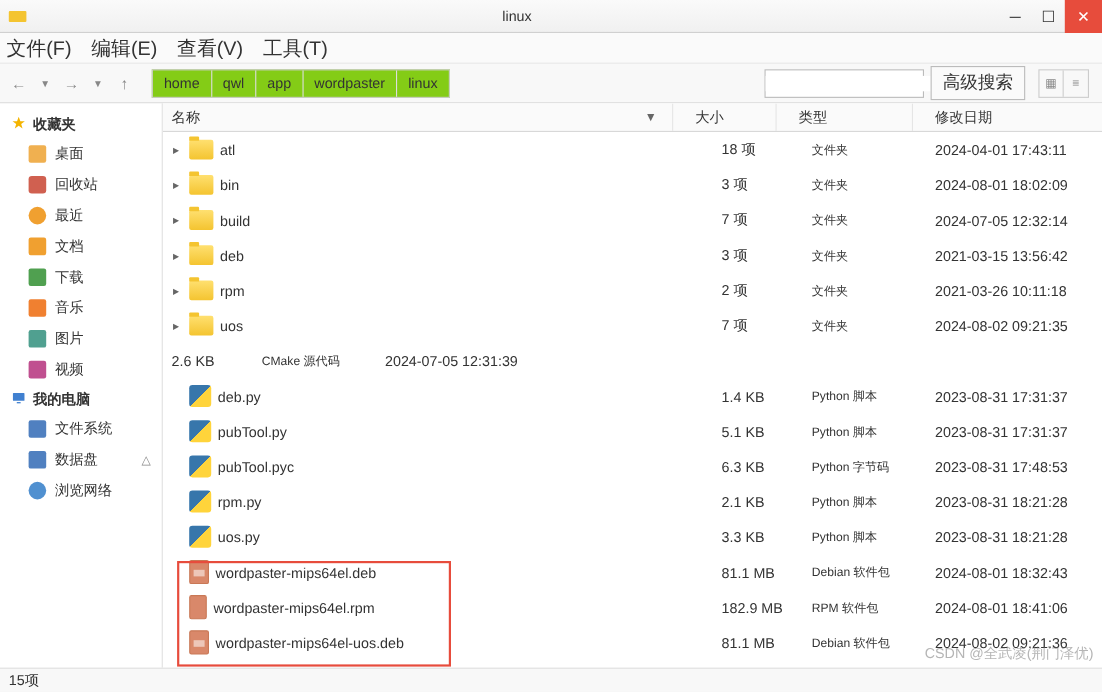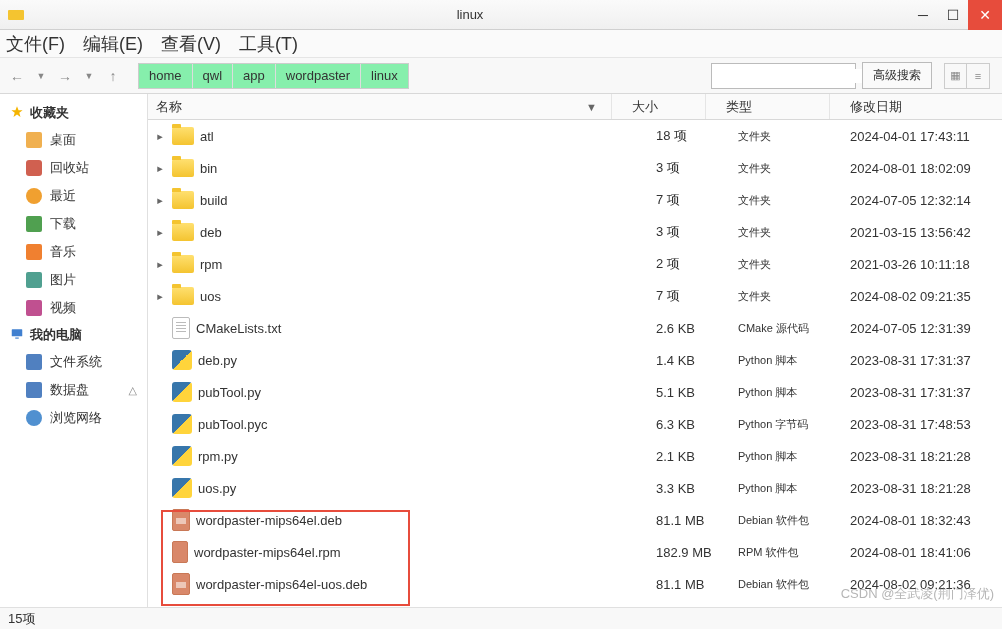--- a/index.html
+++ b/index.html
@@ -8,28 +8,28 @@
 .titlebar-icon { width: 16px; height: 10px; margin: 0 8px; background: #f4c430; border-radius: 1px; position: relative; }
 .titlebar-title { flex: 1; text-align: center; font-size: 13px; }
 .win-controls { display: flex; }
 .win-btn { width: 30px; height: 30px; display: flex; align-items: center; justify-content: center; font-size: 14px; }
 .win-close { background: #e74c3c; color: #fff; width: 34px; }
 .menubar { height: 28px; background: #fafafa; display: flex; align-items: center; padding: 0 6px; gap: 18px; border-bottom: 1px solid #e5e5e5; }
 .menu-item { font-size: 18px; cursor: pointer; }
 .toolbar { height: 36px; background: #f8f8f8; display: flex; align-items: center; padding: 0 8px; border-bottom: 1px solid #d8d8d8; gap: 6px; }
 .nav-btns { display: flex; gap: 6px; align-items: center; color: #888; }
 .nav-btn { width: 18px; text-align: center; font-size: 14px; cursor: pointer; }
-.breadcrumb { display: flex; border: 1px solid #ccc; background: #86efac; height: 26px; margin-left: 10px; }
+.breadcrumb { display: flex; border: 1px solid #ccc; background: #84cc16; height: 26px; margin-left: 10px; }
 .crumb { padding: 4px 10px; border-right: 1px solid #ddd; font-size: 13px; cursor: pointer; }
 .crumb:last-child { border-right: none; }
 .spacer { flex: 1; }
 .searchbox { display: flex; border: 1px solid #bbb; background: #fff; height: 26px; width: 145px; align-items: center; }
 .searchbox input { border: none; outline: none; flex: 1; padding: 0 6px; font-size: 12px; }
 .search-icon { width: 24px; text-align: center; color: #666; }
-.adv-search { border: 1px solid #bbb; background: #fafafa; padding: 4px 10px; font-size: 12px; cursor: pointer; }
+.adv-search { border: 1px solid #bbb; background: #fafafa; padding: 4px 10px; font-size: 16px; cursor: pointer; }
 .view-btns { display: flex; border: 1px solid #ccc; margin-left: 6px; margin-right:4px;}
 .view-btn { width: 22px; height: 24px; display: flex; align-items: center; justify-content: center; border-right: 1px solid #ccc; font-size: 11px; color: #888; }
 .view-btn:last-child { border-right: none; }
 .main { display: flex; height: 513px; background: #fff; }
 .sidebar { width: 148px; border-right: 1px solid #e0e0e0; padding: 6px 0; overflow: hidden; }
 .side-group { font-size: 13px; font-weight: bold; padding: 4px 10px; display: flex; align-items: center; gap: 6px; }
 .side-item { font-size: 13px; padding: 5px 10px 5px 26px; display: flex; align-items: center; gap: 8px; cursor: pointer; position: relative; }
 .icon { width: 16px; height: 16px; display:inline-block; border-radius:2px; flex-shrink: 0;}
 .ic-star svg { width: 14px; height: 14px; fill: #f4b400; }
 .ic-home svg { width: 14px; height: 14px; fill: #f08030; }
@@ -141,20 +141,24 @@
           <span class="icon ic-trash"></span>
           <span>回收站</span>
         </div>
         <div class="side-item">
           <span class="icon ic-recent"></span>
           <span>最近</span>
         </div>
       </div>
     <div id="pers-items">
         <div class="side-item">
+          <span class="icon ic-doc"></span>
+          <span>文档</span>
+        </div>
+        <div class="side-item">
           <span class="icon ic-dl"></span>
           <span>下载</span>
         </div>
         <div class="side-item">
           <span class="icon ic-music"></span>
           <span>音乐</span>
         </div>
         <div class="side-item">
           <span class="icon ic-pic"></span>
           <span>图片</span>
@@ -253,25 +257,20 @@
     <div class="cell-name">
             <span class="expand">▸</span>
             <span class="folder-icon"></span>
             <span>uos</span>
           </div>
     <div class="cell-size">7 项</div>
     <div class="cell-type">文件夹</div>
     <div class="cell-date">2024-08-02 09:21:35</div>
   </div>
         <div class="row">
-    <div class="cell-name">
-            <span class="expand"></span>
-            <span class="text-icon"></span>
-            <span>CMakeLists.txt</span>
-          </div>
     <div class="cell-size">2.6 KB</div>
     <div class="cell-type">CMake 源代码</div>
     <div class="cell-date">2024-07-05 12:31:39</div>
   </div>
         <div class="row">
     <div class="cell-name">
             <span class="expand"></span>
             <span class="py-icon"></span>
             <span>deb.py</span>
           </div>

